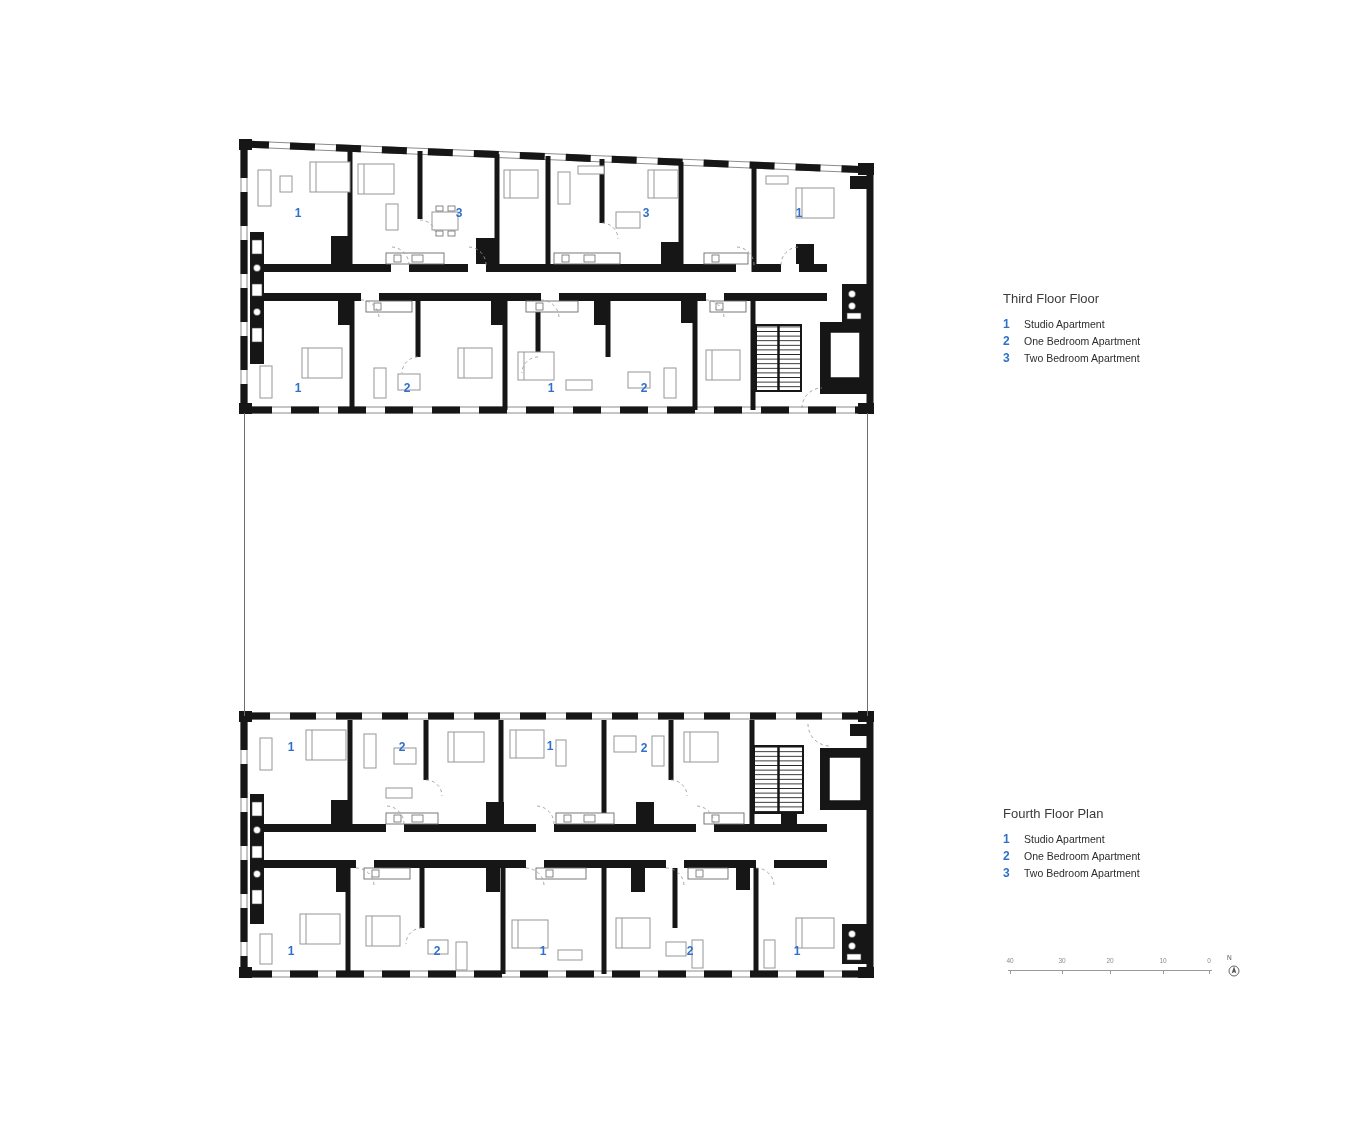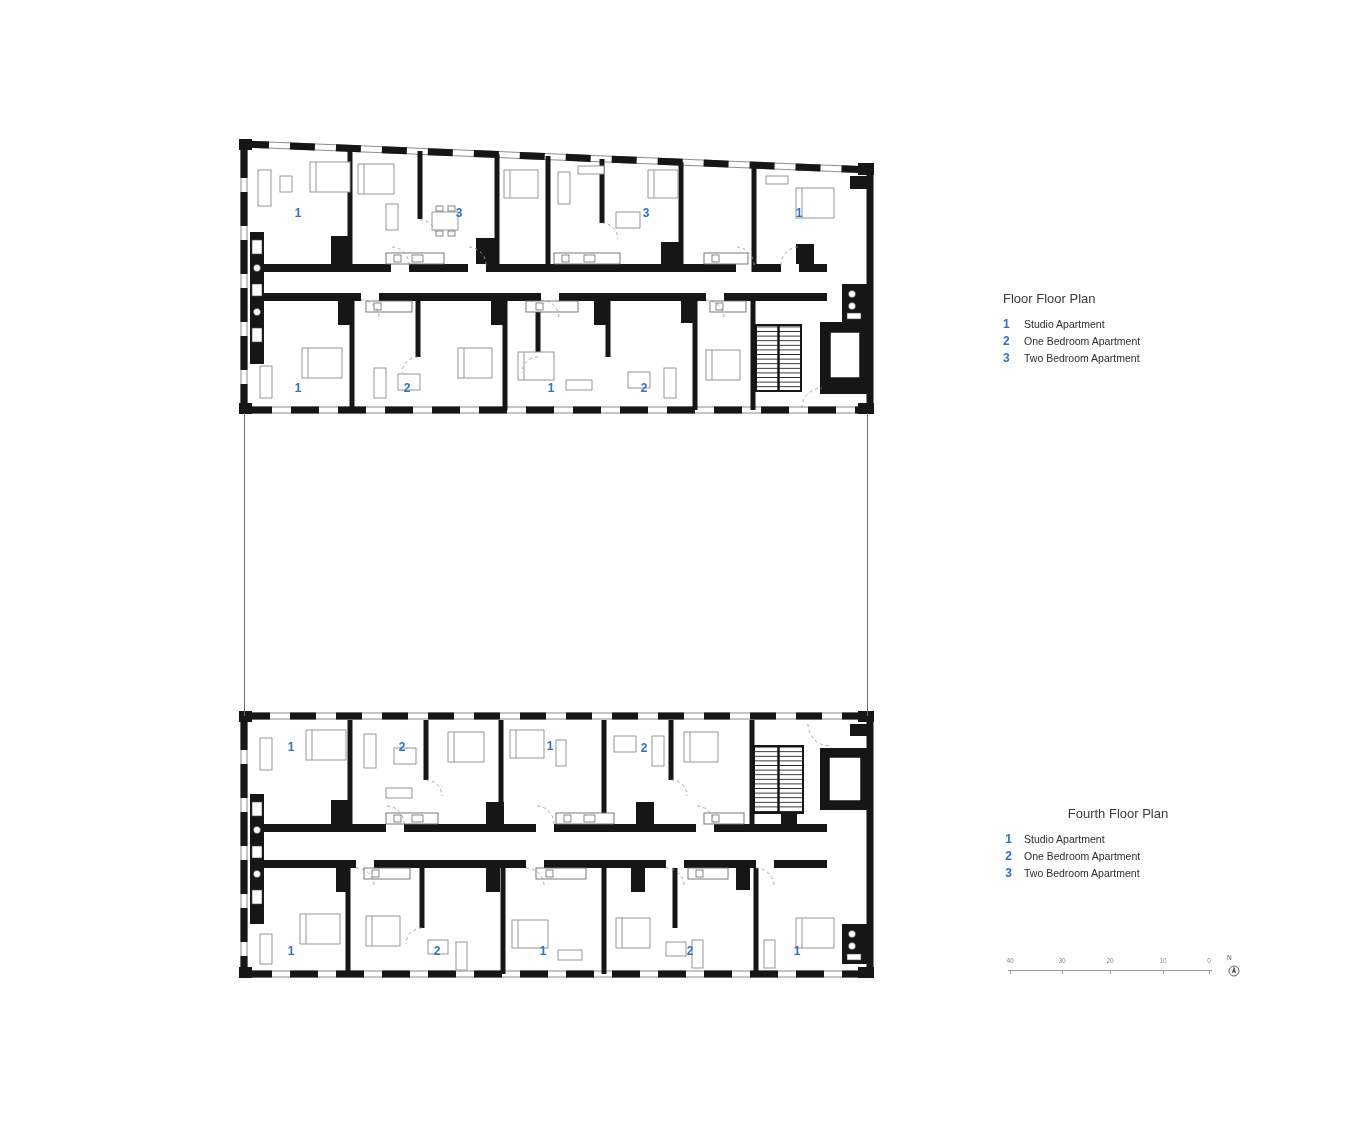--- a/index.html
+++ b/index.html
@@ -378,37 +378,37 @@
       <div class="unit-marker" style="left: 550px; top: 746px;">1</div>
       <div class="unit-marker" style="left: 644px; top: 748px;">2</div>
       <div class="unit-marker" style="left: 291px; top: 951px;">1</div>
       <div class="unit-marker" style="left: 437px; top: 951px;">2</div>
       <div class="unit-marker" style="left: 543px; top: 951px;">1</div>
       <div class="unit-marker" style="left: 690px; top: 951px;">2</div>
       <div class="unit-marker" style="left: 797px; top: 951px;">1</div>
     </div>
 
   <div class="legend" style="left:1003px;top:291px;">
-    <div class="legend-title">Floor Floor Plan</div>
+    <div class="legend-title">Third Floor Floor</div>
     <ul>
         <li>
           <span class="lnum">1</span>
           <span class="llab">Studio Apartment</span>
         </li>
         <li>
           <span class="lnum">2</span>
           <span class="llab">One Bedroom Apartment</span>
         </li>
         <li>
           <span class="lnum">3</span>
           <span class="llab">Two Bedroom Apartment</span>
         </li>
       </ul>
   </div>
-  <div class="legend" style="left:1003px;top:806px;text-align:center;">
+  <div class="legend" style="left:1003px;top:806px;">
     <div class="legend-title">Fourth Floor Plan</div>
     <ul>
         <li>
           <span class="lnum">1</span>
           <span class="llab">Studio Apartment</span>
         </li>
         <li>
           <span class="lnum">2</span>
           <span class="llab">One Bedroom Apartment</span>
         </li>

